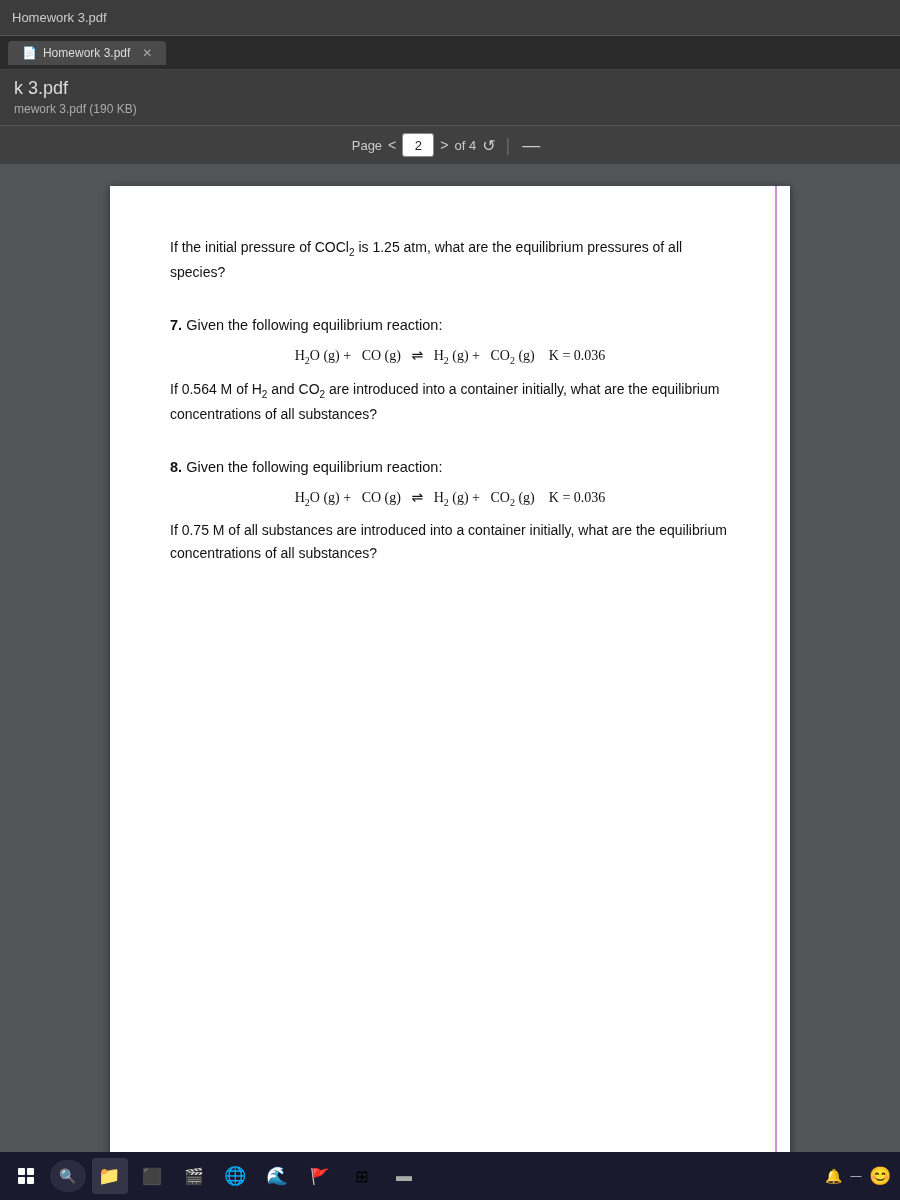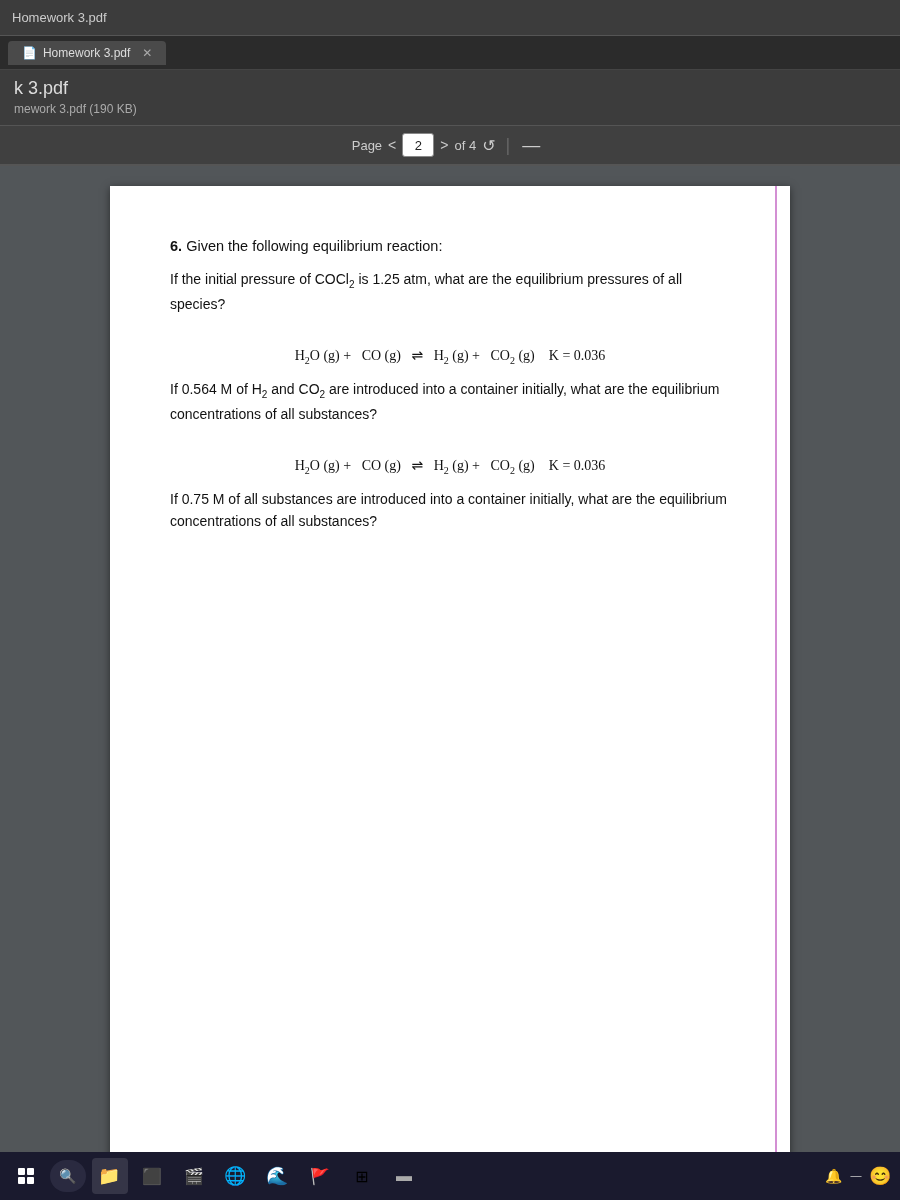--- a/index.html
+++ b/index.html
@@ -272,40 +272,44 @@
   <span class="of-pages">of 4</span>
   <button class="refresh-btn">↺</button>
   <span class="divider">|</span>
   <button class="minus-btn">—</button>
 </div>
 
 <div class="pdf-content-area">
   <div class="pdf-page">
 
     <div class="question-block">
-      <p class="question-title">
-        <strong>6.</strong>
-        <span>Given the following equilibrium reaction:</span>
-      </p>
       <p class="question-body">
         If the initial pressure of COCl<sub>2</sub> is 1.25 atm, what are the equilibrium pressures of all species?
       </p>
     </div>
 
     <div class="question-block">
+      <p class="question-title">
+        <strong>7.</strong>
+        <span>Given the following equilibrium reaction:</span>
+      </p>
       <p class="equation-line">
         H<sub>2</sub>O (g) + &nbsp; CO (g) &nbsp; ⇌ &nbsp; H<sub>2</sub> (g) + &nbsp; CO<sub>2</sub> (g) &nbsp;&nbsp; K = 0.036
       </p>
       <p class="question-body">
         If 0.564 M of H<sub>2</sub> and CO<sub>2</sub> are introduced into a container initially, what are the equilibrium
         <br>concentrations of all substances?
       </p>
     </div>
 
     <div class="question-block">
+      <p class="question-title">
+        <strong>8.</strong>
+        <span>Given the following equilibrium reaction:</span>
+      </p>
       <p class="equation-line">
         H<sub>2</sub>O (g) + &nbsp; CO (g) &nbsp; ⇌ &nbsp; H<sub>2</sub> (g) + &nbsp; CO<sub>2</sub> (g) &nbsp;&nbsp; K = 0.036
       </p>
       <p class="question-body">
         If 0.75 M of all substances are introduced into a container initially, what are the equilibrium
         <br>concentrations of all substances?
       </p>
     </div>
 
   </div>

